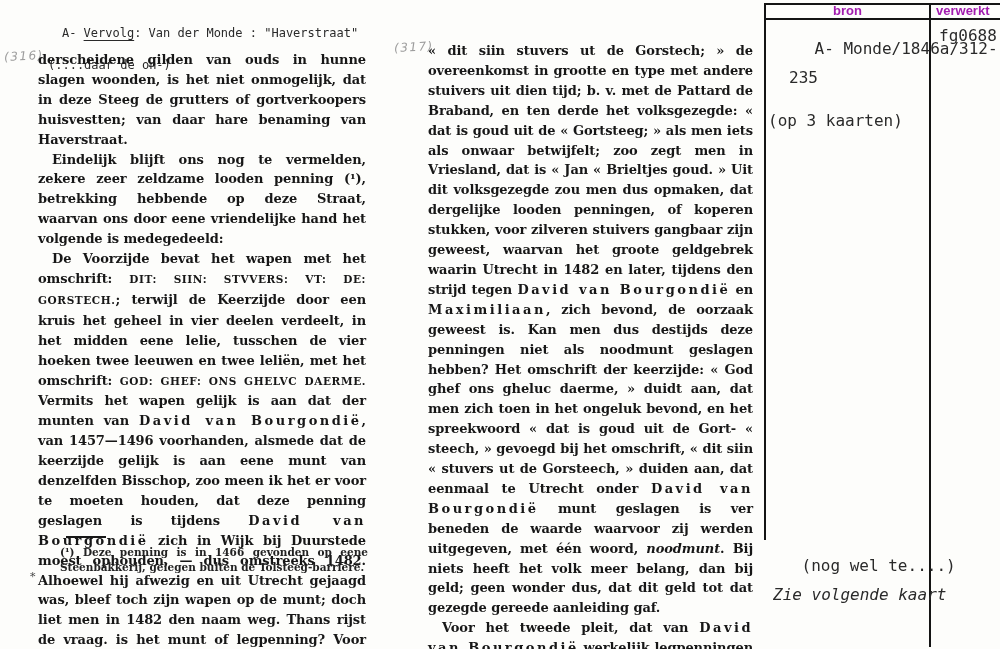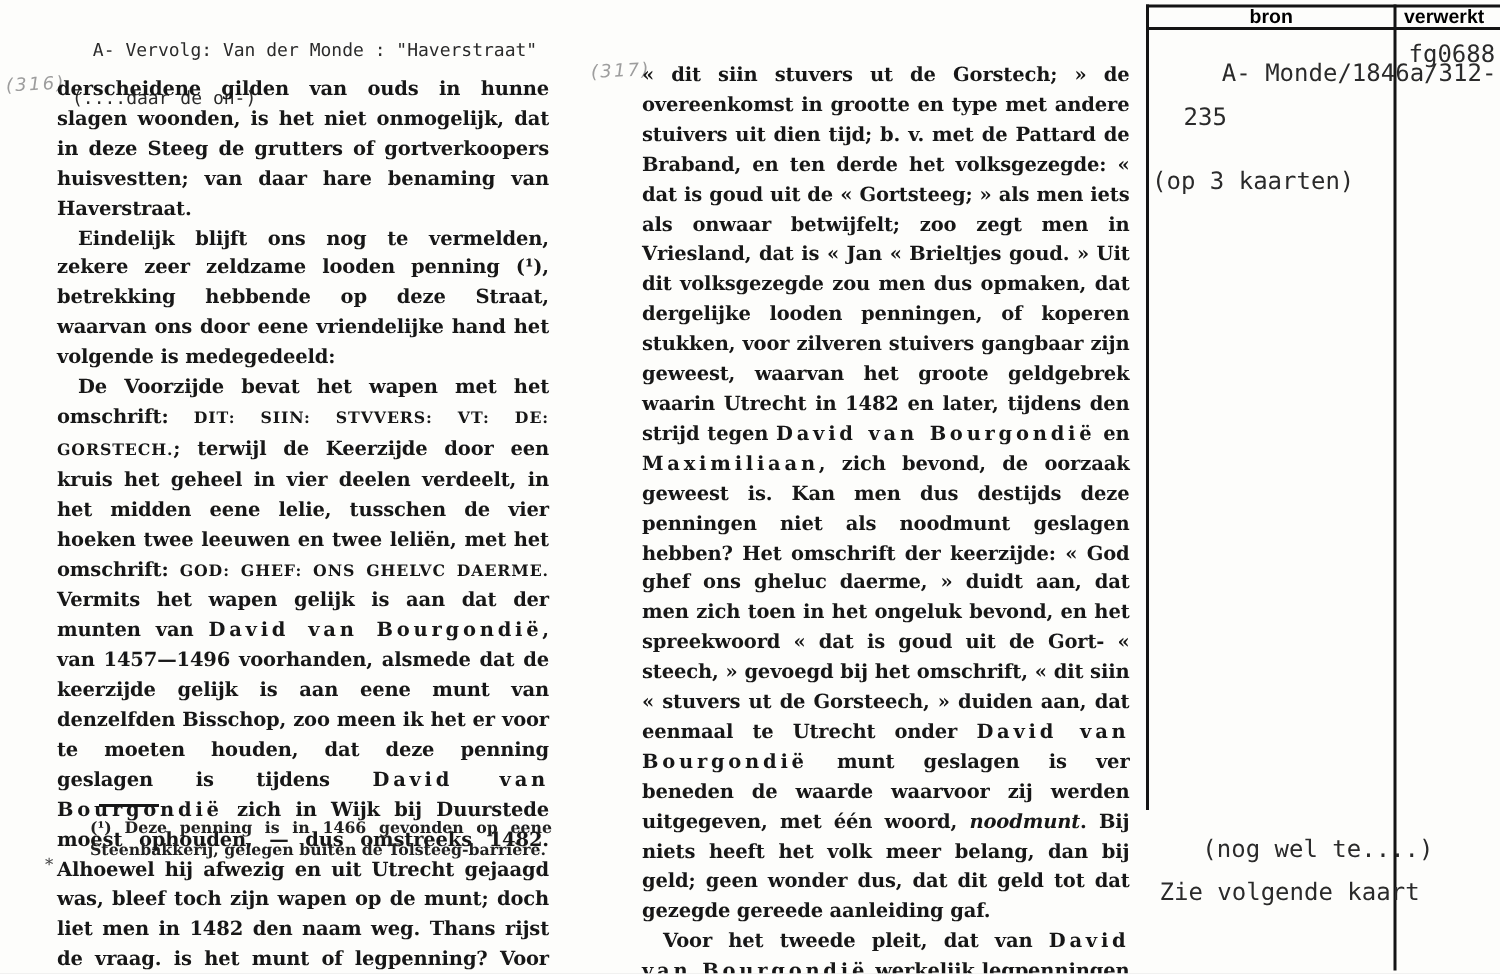--- a/index.html
+++ b/index.html
@@ -4,21 +4,21 @@
 <style>
   html,body { margin:0; padding:0; background:#e8e8e8; }
   .page {
     position:relative; width:1000px; height:649px; background:#fdfdfb;
     overflow:hidden; color:#1c1c1c;
     font-family:"DejaVu Serif", serif;
   }
   
   .typed { font-family:"DejaVu Sans Mono","Liberation Mono",monospace; color:#2a2a2a; }
   .typed-header { position:absolute; left:33px; top:9px; font-size:12px; line-height:16px; white-space:pre; }
-  .typed-header .u { text-underline-offset:3px; }
+  .typed-header .u { text-decoration:underline; text-underline-offset:3px; }
   .typed-header .line2 { margin-left:15px; display:block; }
 
   
   .pencil { position:absolute; font-family:"DejaVu Sans",sans-serif; font-style:italic;
             color:#9d9d9d; font-size:12px; letter-spacing:1.5px; transform:rotate(-3deg); }
 
   
   .print-col { position:absolute; text-align:justify; font-weight:bold;
                font-size:13px; line-height:19.9px; letter-spacing:-0.1px; color:#171717; }
   .print-col p { margin:0; }
@@ -32,30 +32,30 @@
               font-weight:bold; font-size:10.5px; line-height:14.5px; color:#222; }
   .star-mark { position:absolute; left:30px; top:570px; font-size:11px; color:#444; }
 
   
   .tline { position:absolute; background:#141414; }
   .t-top       { left:764px; top:3px;  width:236px; height:2px; }
   .t-headline  { left:764px; top:18px; width:236px; height:2px; }
   .t-vleft     { left:764px; top:3px;  width:2px;  height:537px; }
   .t-vmid      { left:929px; top:3px;  width:2px;  height:644px; }
   .th-label { position:absolute; top:3px; font-family:"Liberation Sans","DejaVu Sans",sans-serif;
-              font-weight:bold; font-size:13px; color:#000000; }
+              font-weight:bold; font-size:13px; color:#a21caf; }
   .th-bron     { left:766px; width:163px; text-align:center; }
   .th-verwerkt { left:936px; }
   .cell-typed { position:absolute; font-size:16px; line-height:14.5px; white-space:pre; }
   .cell-bron    { left:776px; top:27px; }
   .cell-bron .l2 { display:block; padding-left:13px; }
   .cell-bron .l3 { display:block; margin-left:-8px; }
   .cell-verwerkt { left:939px; top:29px; }
   .cell-note { left:763px; top:544px; }
-  .cell-note .l2 { display:block; padding-left:10px; }
+  .cell-note .l2 { display:block; padding-left:10px;font-style:italic; }
 </style>
 </head>
 <body>
 
 <div class="page">
 
   <div class="typed typed-header">
     <span><span>A- </span><span class="u">Vervolg</span><span>: Van der Monde : "Haverstraat"</span></span>
     <span class="line2">(....daar de on-)</span>
   </div>

